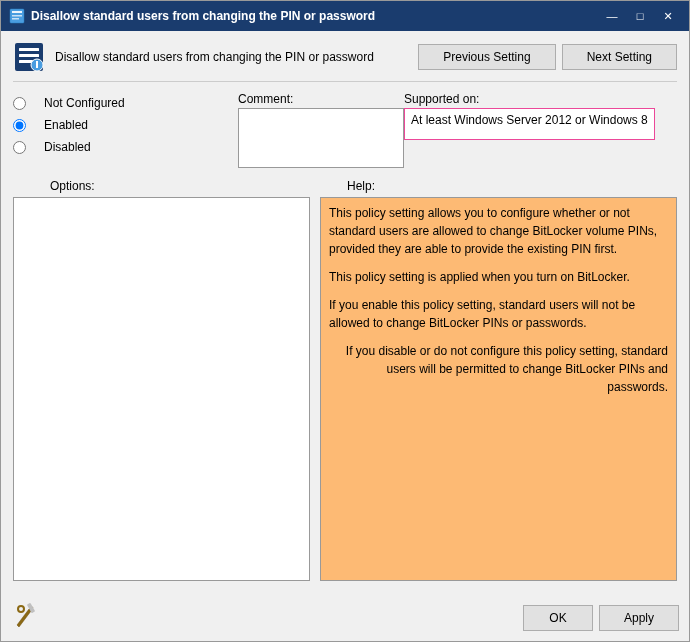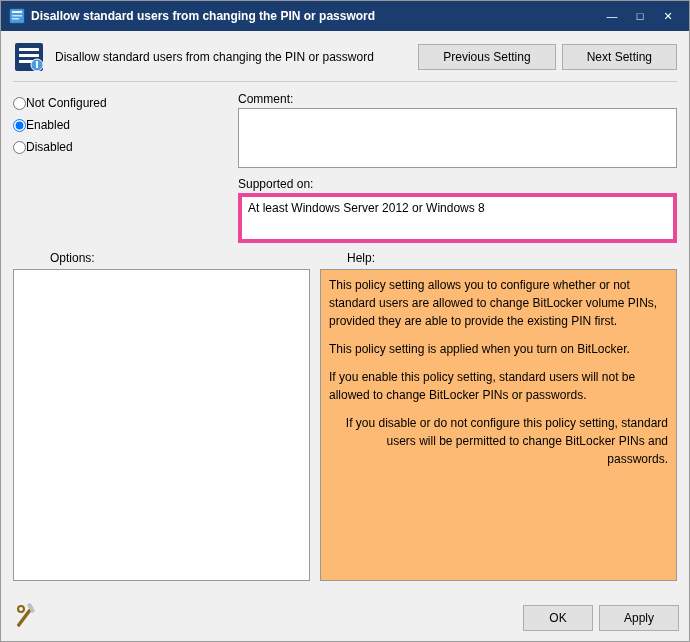--- a/index.html
+++ b/index.html
@@ -111,33 +111,33 @@
       gap: 10px;
       margin-bottom: 8px;
     }
     .left-panel {
       width: 215px;
       flex-shrink: 0;
     }
     .right-panel {
       flex: 1;
       display: flex;
-      flex-direction: column;
-      gap: 6px;
+      flex-direction: row;
+      gap: 0;
     }
     .radio-group {
       display: flex;
       flex-direction: column;
       gap: 8px;
       padding-top: 4px;
     }
     .radio-item {
       display: flex;
       align-items: center;
-      gap: 0;
+      gap: 18px;
       cursor: pointer;
     }
     .radio-item input[type="radio"] {
       margin: 0;
       cursor: pointer;
     }
     .label-row {
       display: flex;
       align-items: flex-start;
       margin-bottom: 2px;
@@ -151,23 +151,23 @@
       width: 100%;
       height: 60px;
       border: 1px solid #999;
       background: white;
       resize: none;
       font-size: 12px;
       padding: 2px;
       overflow-y: scroll;
     }
     .supported-box {
-      border: 4px solid #ec4899;
+      border: 1px solid #ec4899;
       background: white;
-      height: 50px;
+      height: 32px;
       padding: 4px 6px;
       font-size: 12px;
       overflow-y: scroll;
       display: flex;
       align-items: flex-start;
     }
     .section-labels {
       display: flex;
       gap: 0;
       margin-bottom: 4px;

